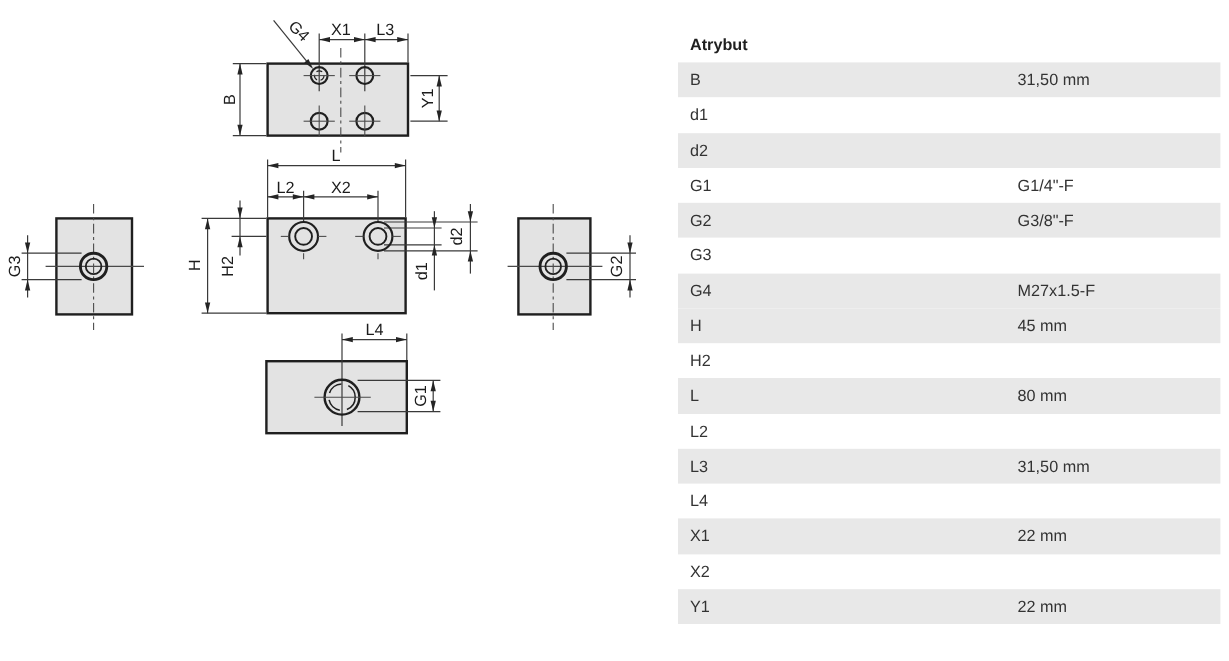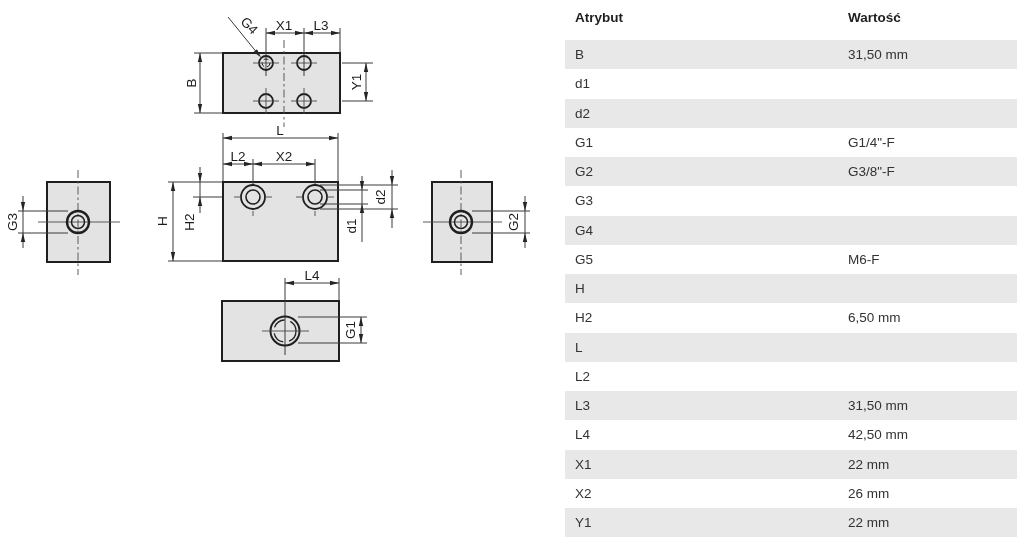--- a/index.html
+++ b/index.html
@@ -12,22 +12,22 @@
   svg text.lbl { font-family:"Liberation Sans", sans-serif; font-size:13.5px; fill:#1c1c1c; }
   .part { fill:var(--part-fill,#e3e3e3); stroke:#1f1f1f; stroke-width:2; }
   .hole { fill:none; stroke:#1f1f1f; }
   .dim  { stroke:#3a3a3a; stroke-width:1; fill:none; }
   .cl   { stroke:#4a4a4a; stroke-width:0.9; fill:none; }
   .cld  { stroke-dasharray:8 3 2.5 3; }
   .ah   { fill:#242424; stroke:none; }
 
   
   .spec-table { position:absolute; left:565px; top:10px; width:452px; color:#333; }
-  .thead { display:flex; height:30px; font-weight:bold;
-           font-size:13.5px; color:#1f1f1f; }
+  .thead { display:flex; height:30px; align-items:center; font-weight:bold;
+           font-size:13.5px; color:#1f1f1f;margin-top:12px; }
   .trow  { display:flex; height:29.25px; align-items:center; font-size:13.5px; }
   .trow.alt { background:var(--alt-row,#e8e8e8); }
   .cell.attr { width:283px; padding-left:10px; }
   .cell.val  { flex:1; }
 </style>
 </head>
 <body>
 
 <div class="screen">
 
@@ -199,21 +199,20 @@
         <polygon class="ah" points="525,233 522.8,242 527.2,242"></polygon>
 
         <text class="lbl" transform="rotate(-90 518 222)" x="518" y="222" text-anchor="middle">G2</text>
       </g>
     </svg>
   </div>
 
   <div class="spec-table">
     <div class="thead">
       <div class="cell attr">Atrybut</div>
-      <div class="cell val">Wartość</div>
     </div>
     <div class="tbody">
   <div class="trow alt">
     <div class="cell attr">B</div>
     <div class="cell val">31,50 mm</div>
   </div>
 
   <div class="trow">
     <div class="cell attr">d1</div>
   </div>
@@ -232,62 +231,58 @@
     <div class="cell val">G3/8"-F</div>
   </div>
 
   <div class="trow">
     <div class="cell attr">G3</div>
     <div class="cell val"></div>
   </div>
 
   <div class="trow alt">
     <div class="cell attr">G4</div>
-  </div>
-
-  <div class="trow">
-    <div class="cell attr">G5</div>
-    <div class="cell val">M6-F</div>
-  </div>
+    <div class="cell val">M27x1.5-F</div>
+  </div>
+
 
   <div class="trow alt">
     <div class="cell attr">H</div>
+    <div class="cell val">45 mm</div>
   </div>
 
   <div class="trow">
     <div class="cell attr">H2</div>
-    <div class="cell val">6,50 mm</div>
   </div>
 
   <div class="trow alt">
     <div class="cell attr">L</div>
+    <div class="cell val">80 mm</div>
   </div>
 
   <div class="trow">
     <div class="cell attr">L2</div>
   </div>
 
   <div class="trow alt">
     <div class="cell attr">L3</div>
     <div class="cell val">31,50 mm</div>
   </div>
 
   <div class="trow">
     <div class="cell attr">L4</div>
-    <div class="cell val">42,50 mm</div>
   </div>
 
   <div class="trow alt">
     <div class="cell attr">X1</div>
     <div class="cell val">22 mm</div>
   </div>
 
   <div class="trow">
     <div class="cell attr">X2</div>
-    <div class="cell val">26 mm</div>
   </div>
 
   <div class="trow alt">
     <div class="cell attr">Y1</div>
     <div class="cell val">22 mm</div>
   </div>
 </div>
   </div>
 
 </div>

